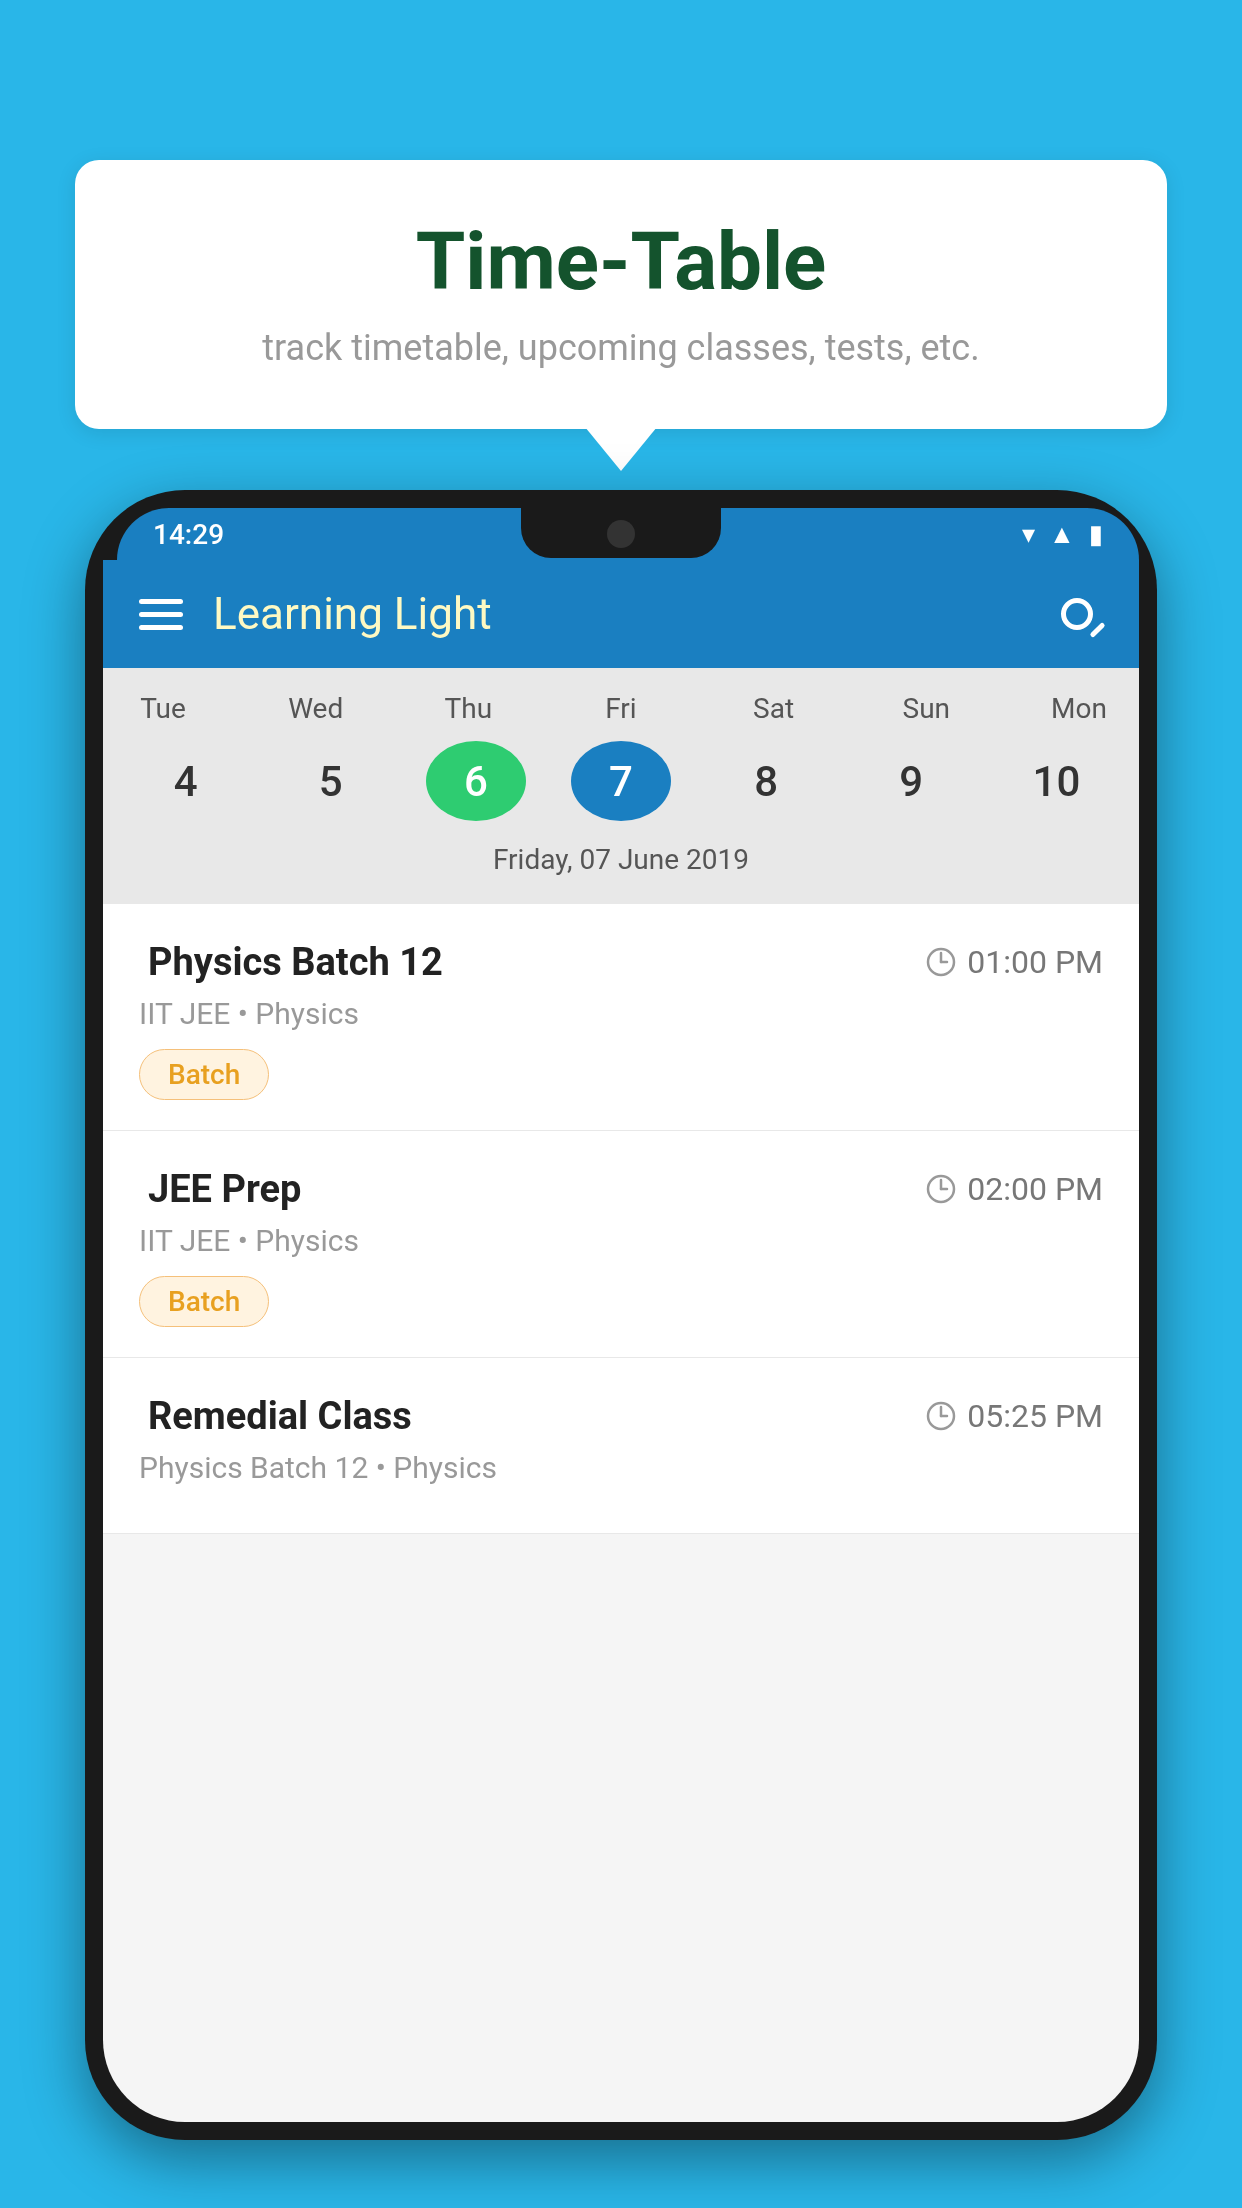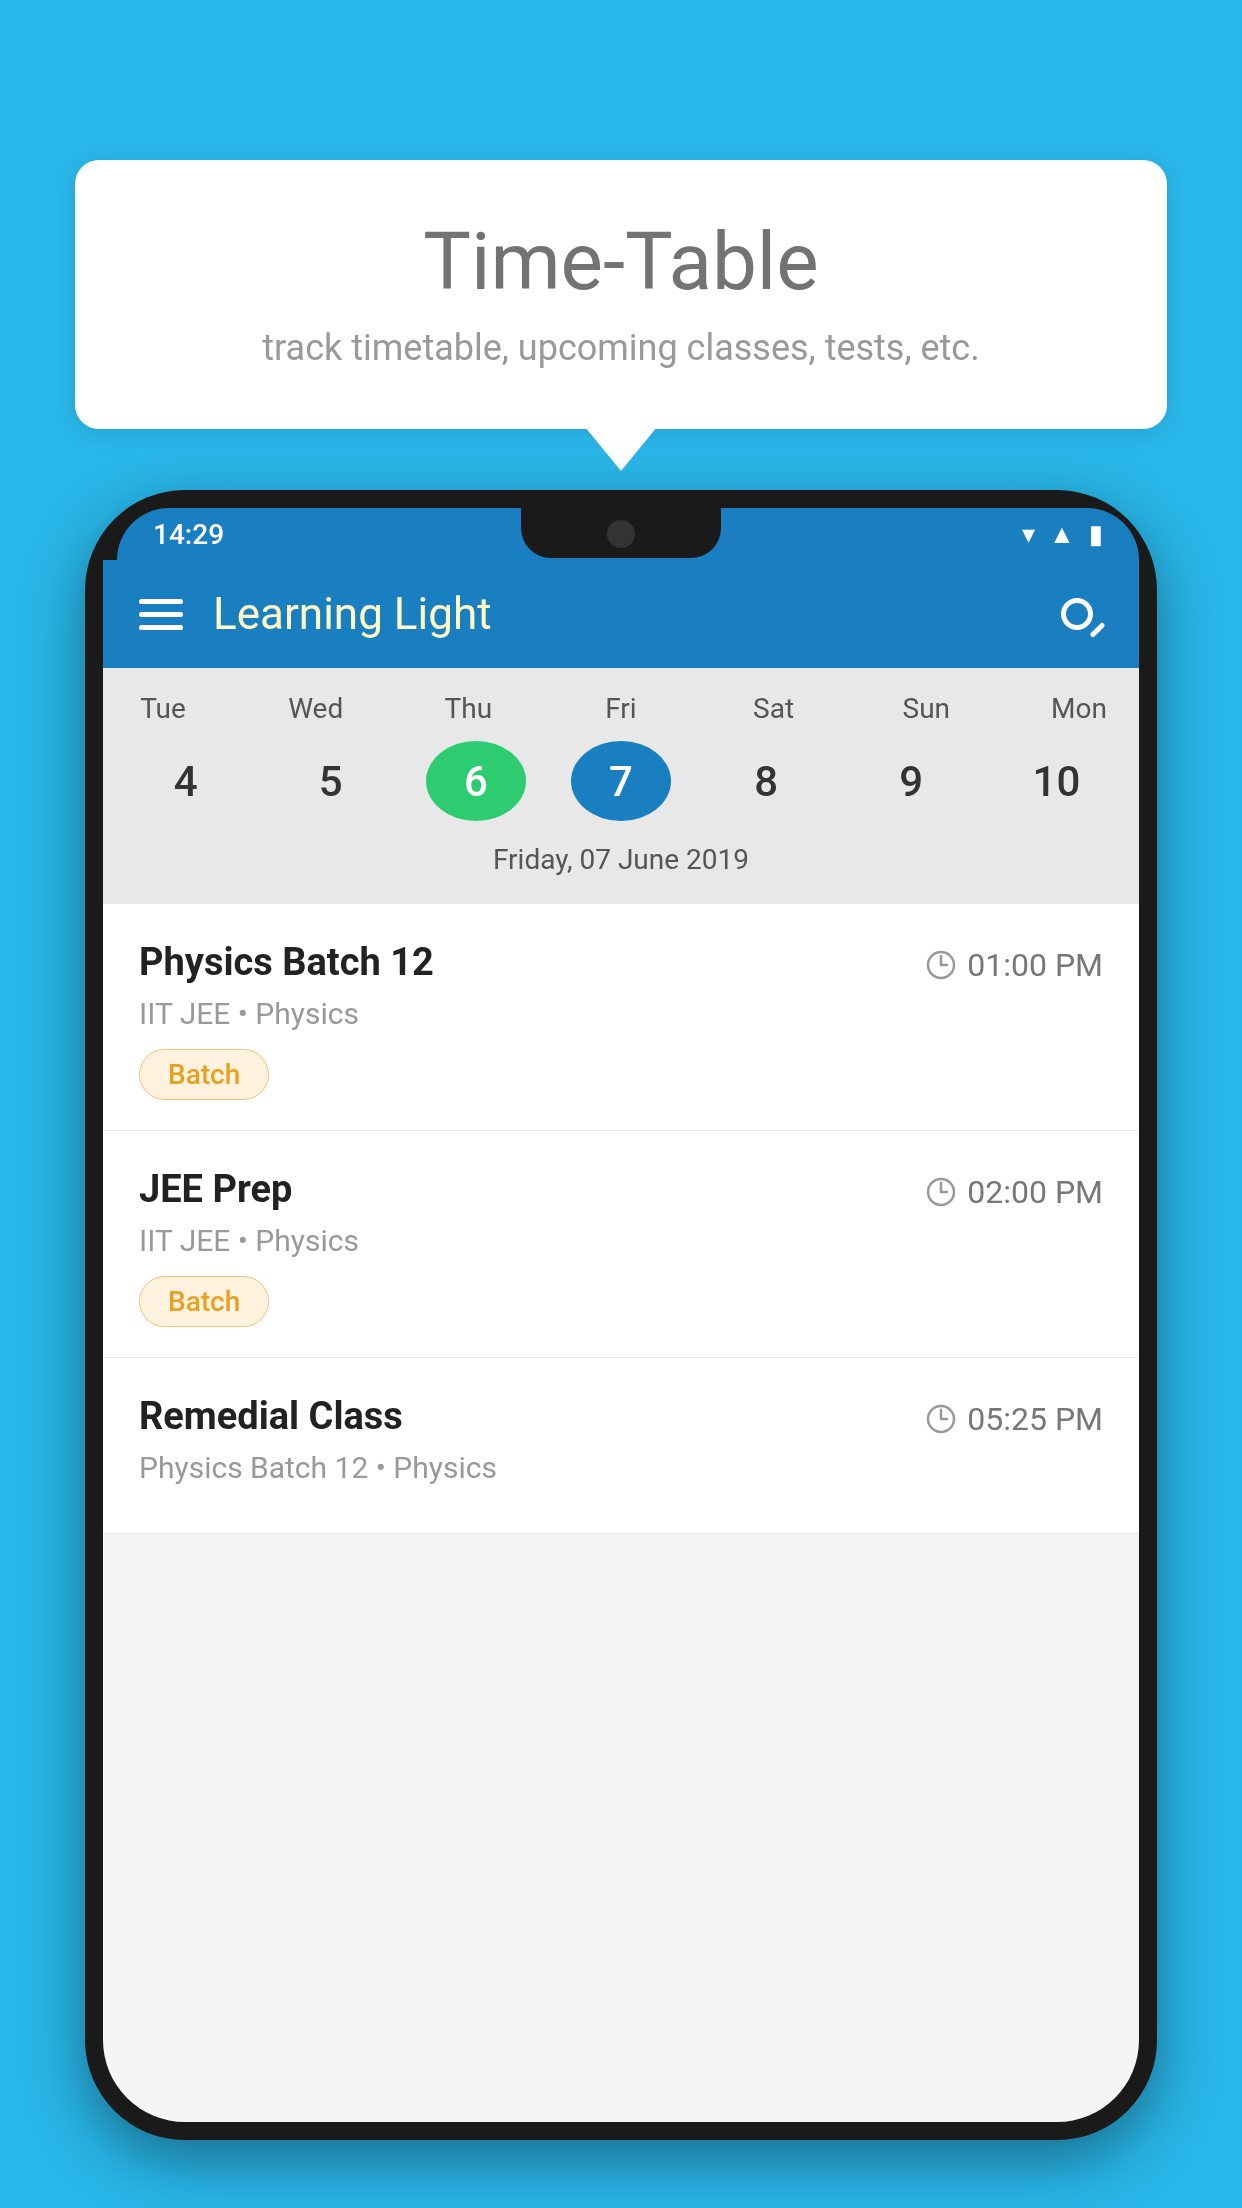--- a/index.html
+++ b/index.html
@@ -38,22 +38,22 @@
       transform: translateX(-50%);
       width: 0;
       height: 0;
       border-left: 36px solid transparent;
       border-right: 36px solid transparent;
       border-top: 44px solid white;
     }
 
     .bubble-title {
       font-size: 80px;
-      color: #737373;
-      font-weight: 400;
+      color: #14532d;
+      font-weight: 700;
       margin-bottom: 18px;
     }
 
     .bubble-subtitle {
       font-size: 36px;
       color: #999;
       font-weight: 400;
     }
 
     
@@ -277,22 +277,23 @@
 
     .schedule-item {
       background: white;
       padding: 36px 36px 30px;
       border-bottom: 1px solid #e8e8e8;
     }
 
     .schedule-item-header {
       display: flex;
       justify-content: space-between;
-      align-items: flex-end;
+      align-items: center;
       margin-bottom: 12px;
+      margin-left: 9px;
     }
 
     .item-title {
       font-size: 38px;
       font-weight: 700;
       color: #222;
     }
 
     .item-time {
       font-size: 32px;

